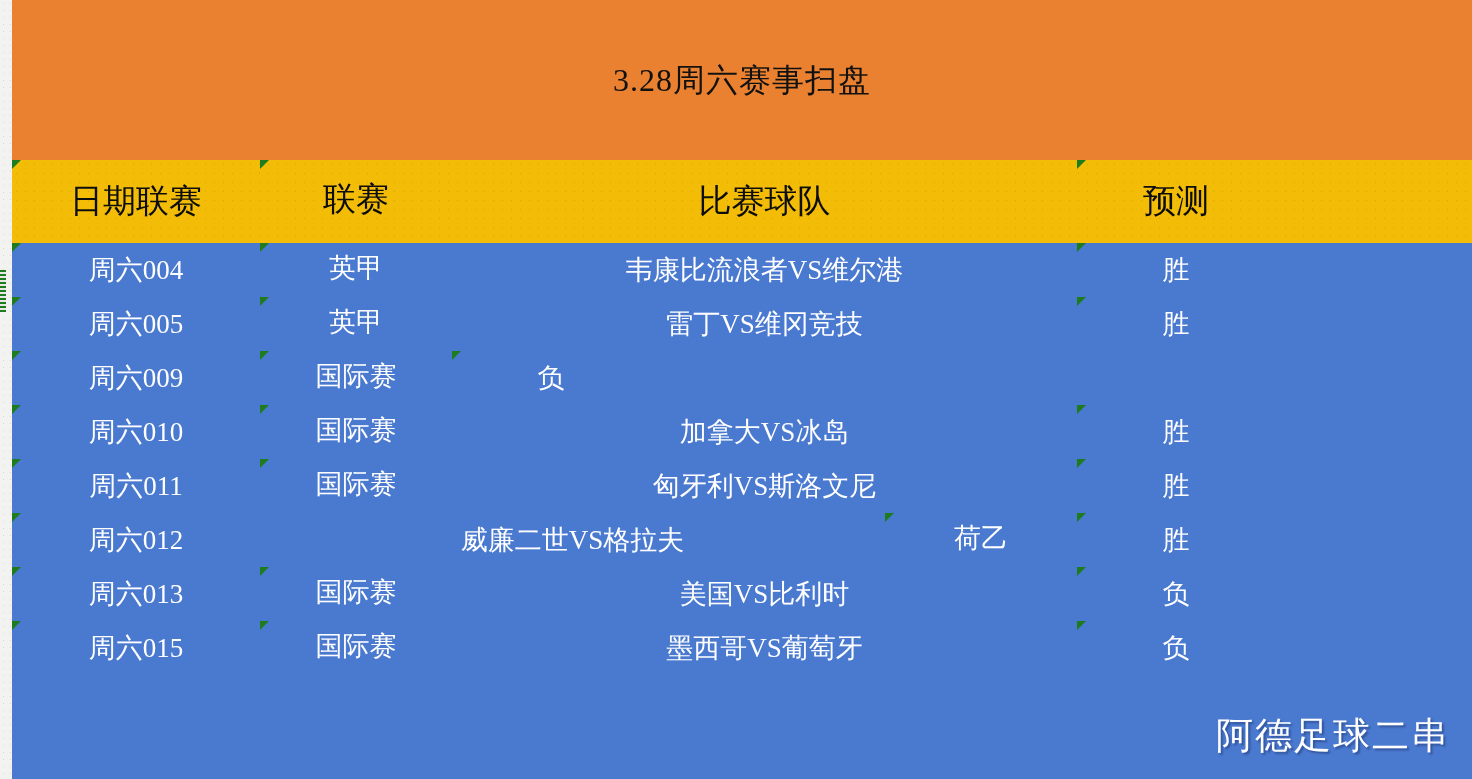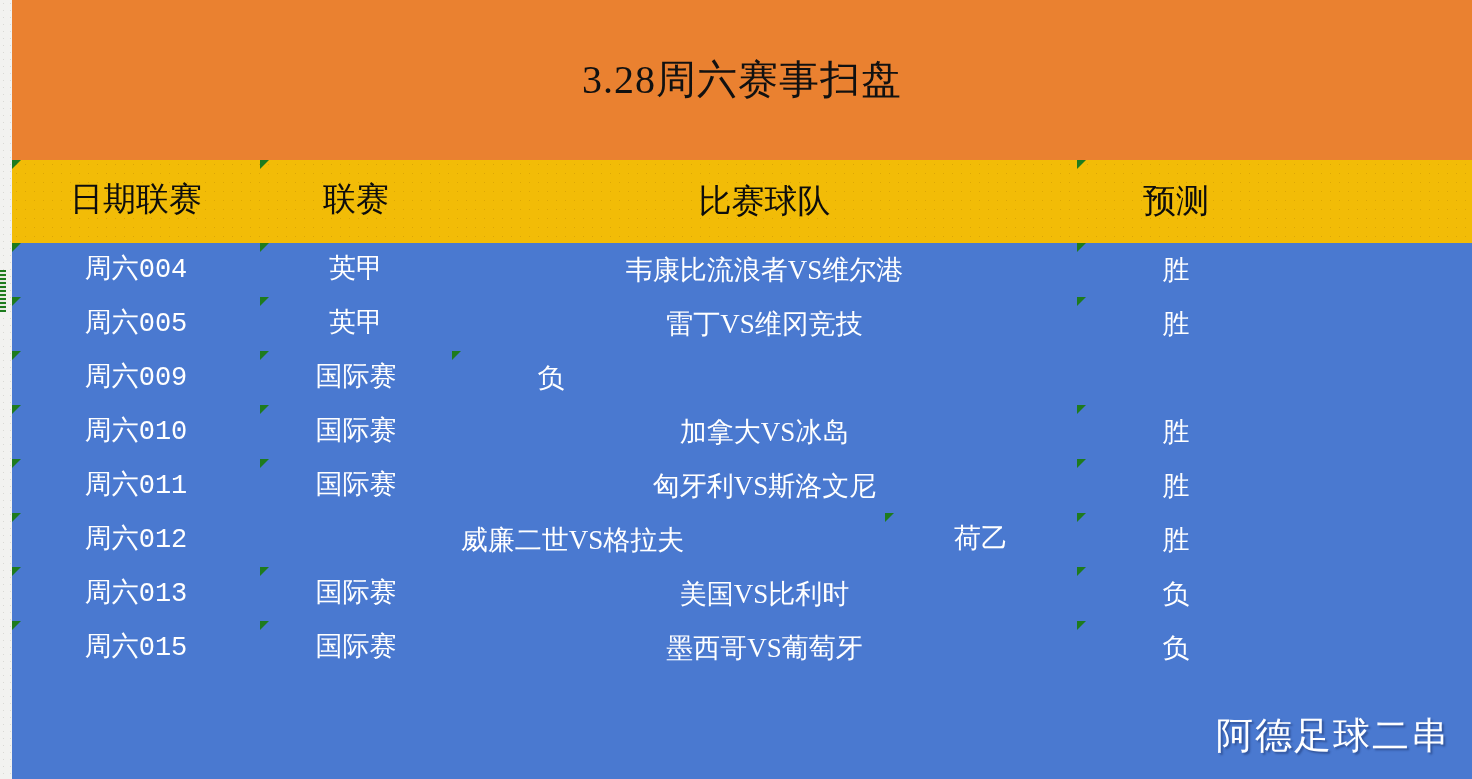--- a/index.html
+++ b/index.html
@@ -41,21 +41,21 @@
     left: 12px;
     top: 0;
     width: 1460px;
     height: 160px;
     background: #EA8130;
     display: flex;
     align-items: center;
     justify-content: center;
   }
   .title-text {
-    font-size: 40px;
+    font-size: 32px;
     color: #111111;
     letter-spacing: 1px;
     line-height: 1;
     white-space: nowrap;
   }
 
   
   .header-row {
     position: absolute;
     left: 12px;
@@ -97,21 +97,21 @@
     font-size: 27px;
     color: #ffffff;
     text-align: center;
     white-space: nowrap;
     position: relative;
     height: 54px;
     line-height: 54px;
   }
 
   
-  .col-date   { width: 248px; font-family: Liberation Mono, monospace; }
+  .col-date   { width: 248px; }
   .col-league { width: 192px; font-family: Liberation Mono, monospace; }
   .col-match  { width: 625px; }
   .col-pred   { width: 198px; }
   .col-tail   { flex: 1 1 auto; }
 
   
   .marker {
     position: absolute;
     left: 0;
     top: 0;

